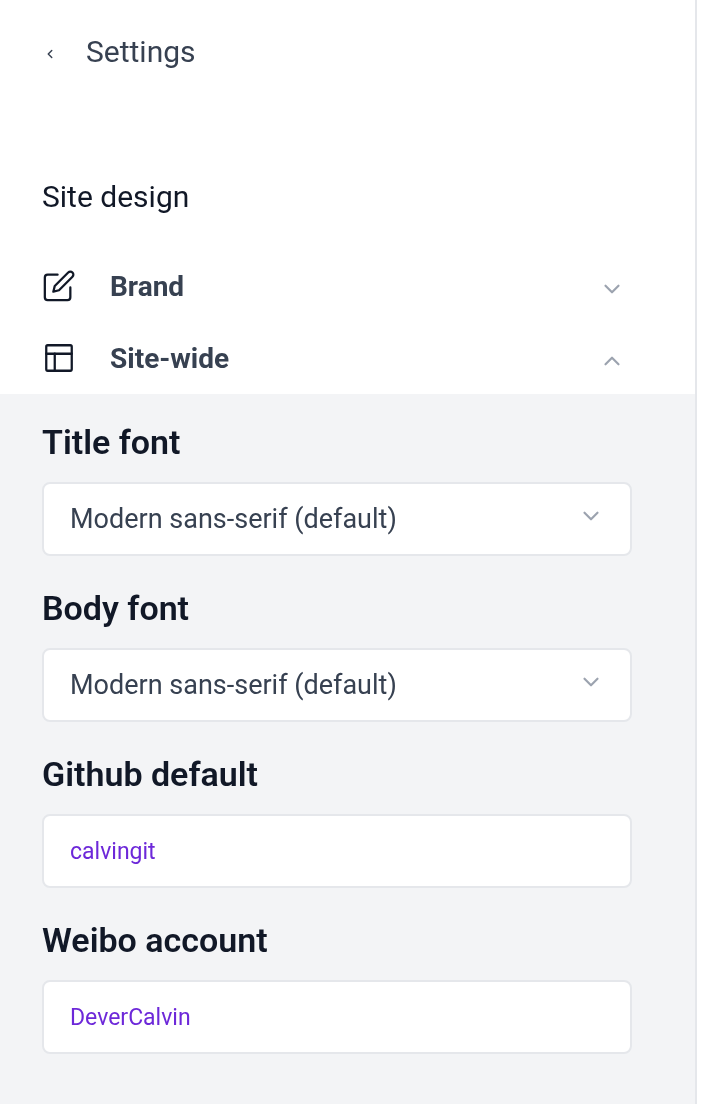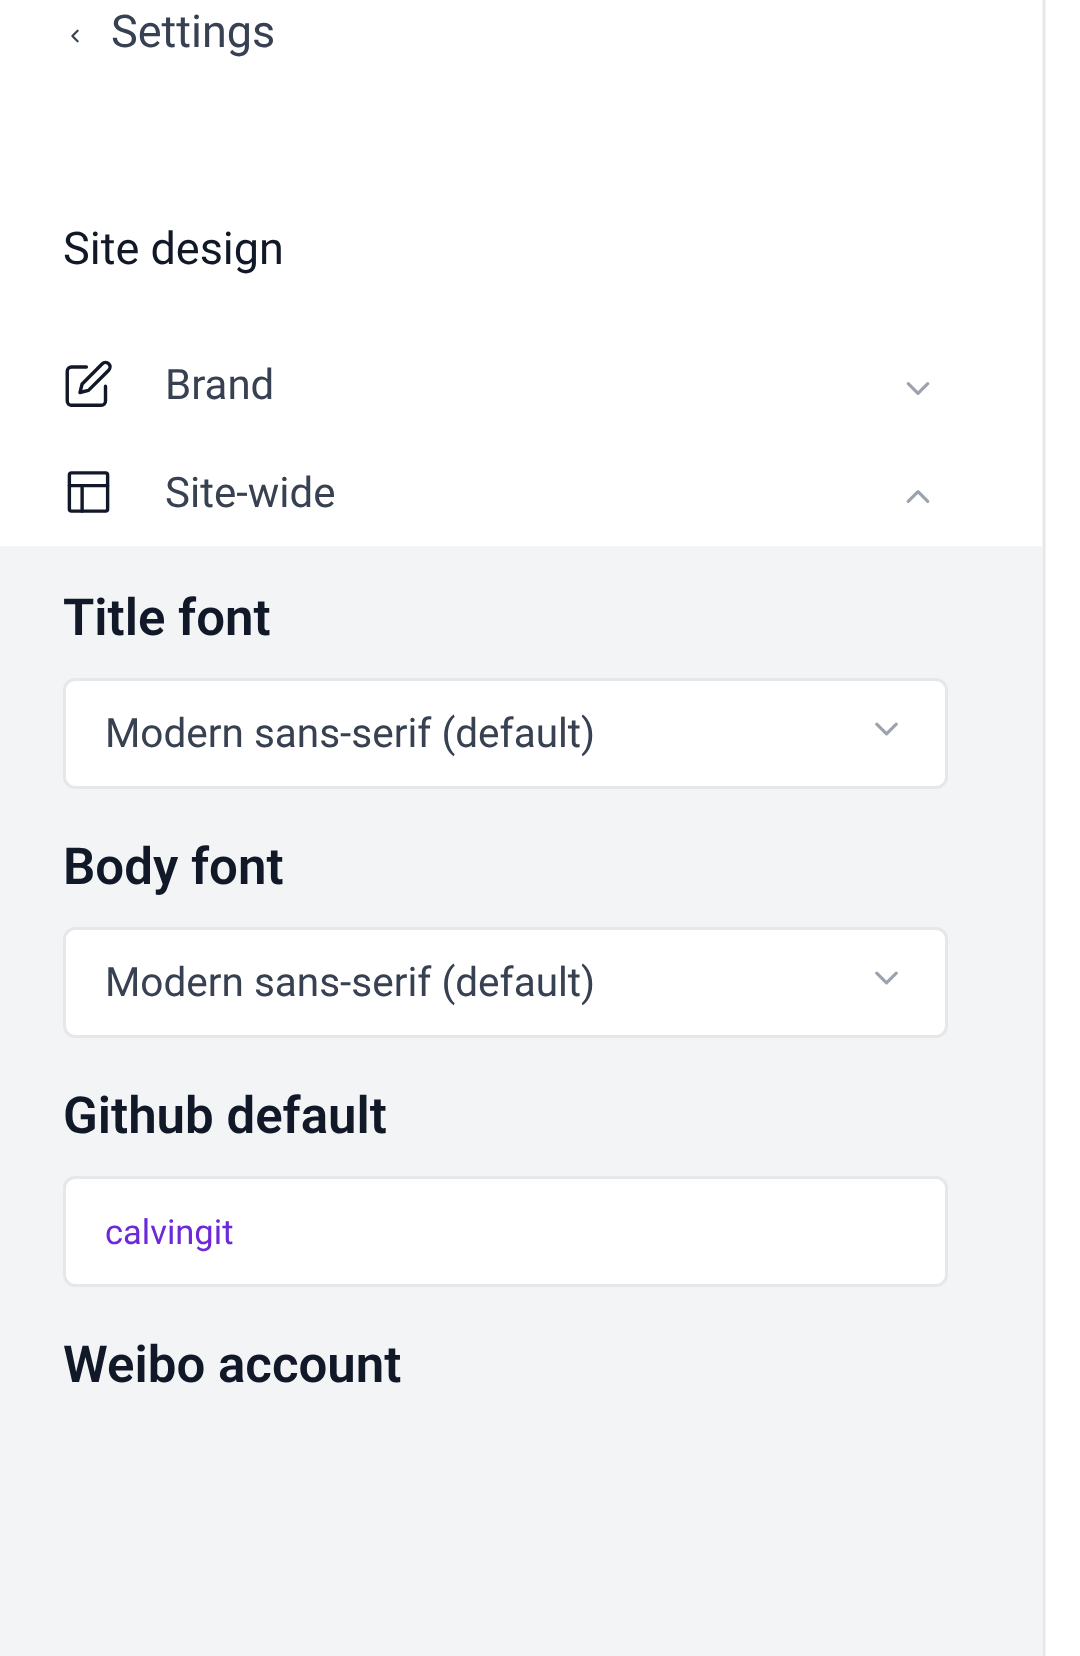--- a/index.html
+++ b/index.html
@@ -19,22 +19,22 @@
       height: 100%;
       border-right: 2px solid #e5e7eb;
       position: relative;
       display: flex;
       flex-direction: column;
     }
     
     .header-row {
       display: flex;
       align-items: center;
-      gap: 16px;
-      padding: 4px 0 0 42px;
+      gap: 28px;
+      padding: 34px 0 0 42px;
     }
     .back-chevron {
       width: 16px;
       height: 16px;
       display: flex;
       align-items: center;
       justify-content: center;
       color: #374151;
       margin-top: 4px;
     }
@@ -65,21 +65,21 @@
     .row-icon {
       width: 34px;
       height: 34px;
       color: #111827;
       flex-shrink: 0;
     }
     .row-icon svg { width: 34px; height: 34px; }
     .row-label {
       margin-left: 34px;
       font-size: 28px;
-      font-weight: 400;
+      font-weight: 700;
       color: #374151;
       flex: 1;
     }
     .row-chevron {
       width: 20px;
       height: 20px;
       color: #9ca3af;
       margin-right: 34px;
     }
     .row-chevron svg { width: 26px; height: 26px; }
@@ -204,17 +204,20 @@
 
     <div class="form-block">
       <div class="form-label">Github default</div>
       <div class="text-field">
         <input class="text-input" type="text" value="calvingit" style="">
       </div>
     </div>
 
     <div class="form-block">
       <div class="form-label">Weibo account</div>
+      <div class="text-field">
+        <input class="text-input" type="text" value="DeverCalvin" style="">
+      </div>
     </div>
 
   </div>
 
 </div>
 
 </body></html>

